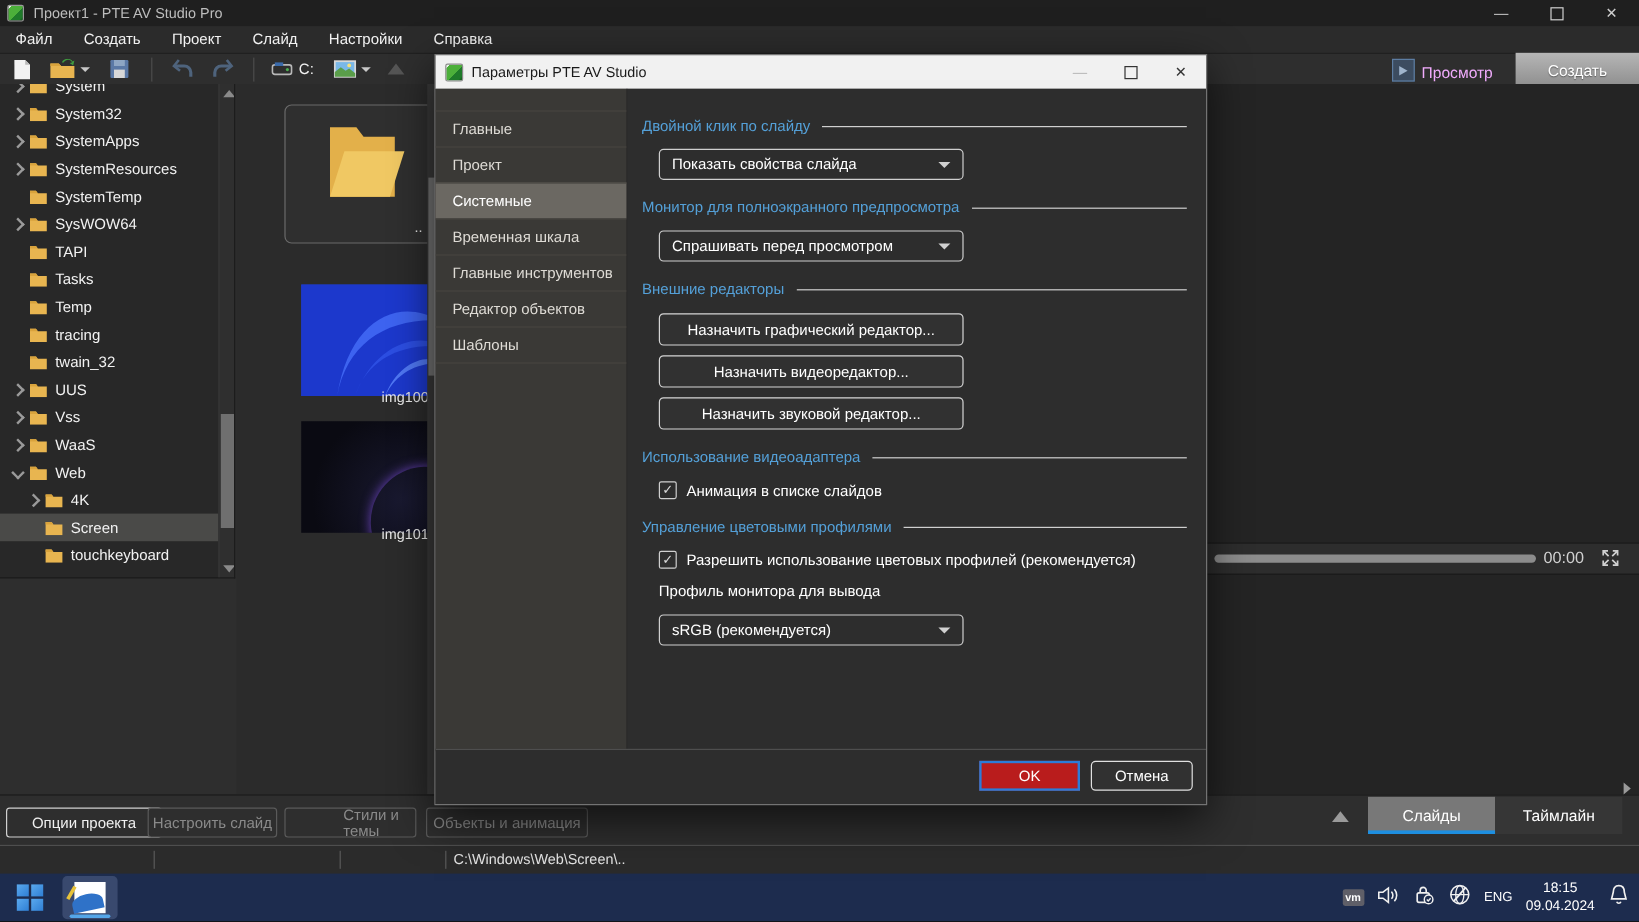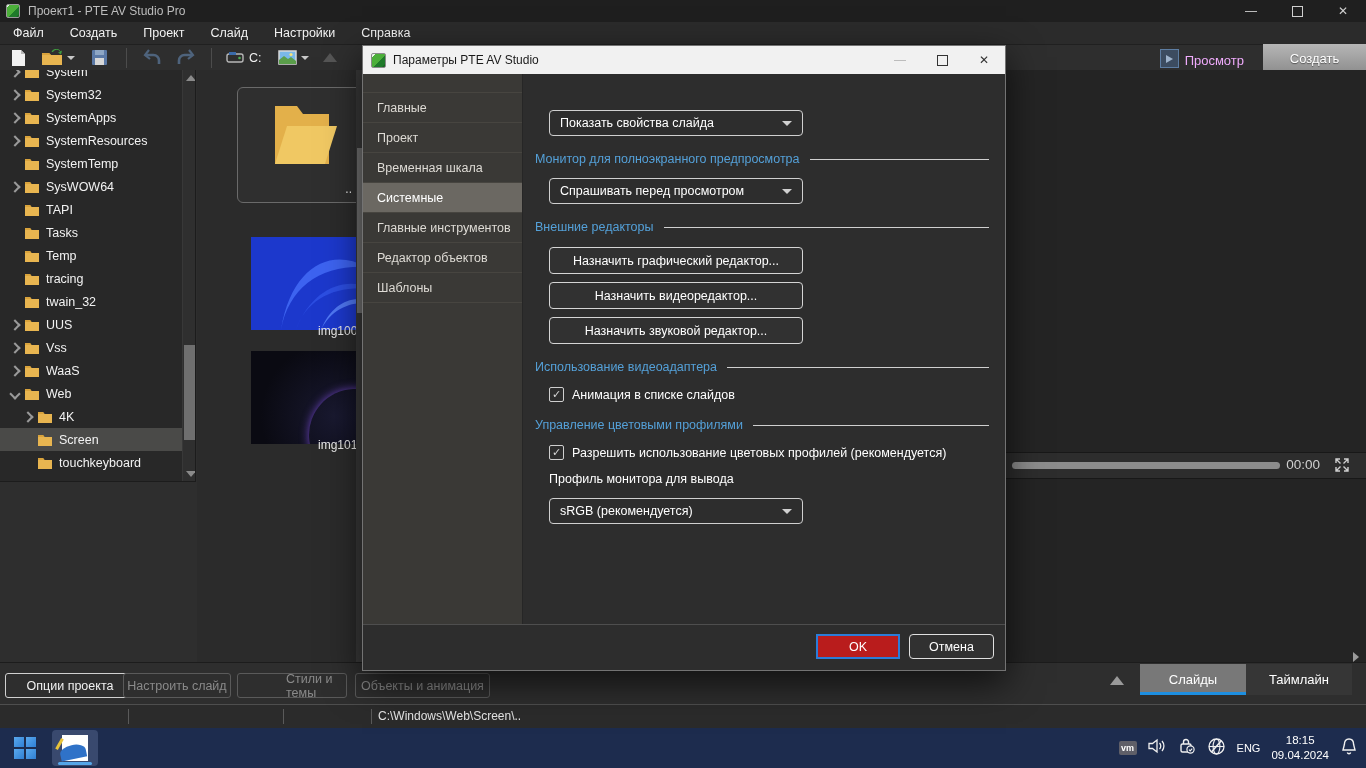--- a/index.html
+++ b/index.html
@@ -567,27 +567,31 @@
         <span class="dlg-cbtn dis">—</span>
         <span class="dlg-cbtn">
             <span class="sq"></span>
           </span>
         <span class="dlg-cbtn">✕</span>
       </div>
     </div>
     <div class="dlg-side">
         <div class="dtab">Главные</div>
         <div class="dtab">Проект</div>
+        <div class="dtab sel">Системные</div>
         <div class="dtab">Временная шкала</div>
-        <div class="dtab sel">Системные</div>
         <div class="dtab">Главные инструментов</div>
         <div class="dtab">Редактор объектов</div>
         <div class="dtab">Шаблоны</div>
       </div>
     <div class="dlg-content">
+        <div class="sec-head">
+          <span class="sec-title">Двойной клик по слайду</span>
+          <span class="sec-line"></span>
+        </div>
         <div class="dd">
           <span class="dd-val">Показать свойства слайда</span>
           <span class="dd-arrow"></span>
         </div>
         <div class="sec-head gap">
           <span class="sec-title">Монитор для полноэкранного предпросмотра</span>
           <span class="sec-line"></span>
         </div>
         <div class="dd">
           <span class="dd-val">Спрашивать перед просмотром</span>

